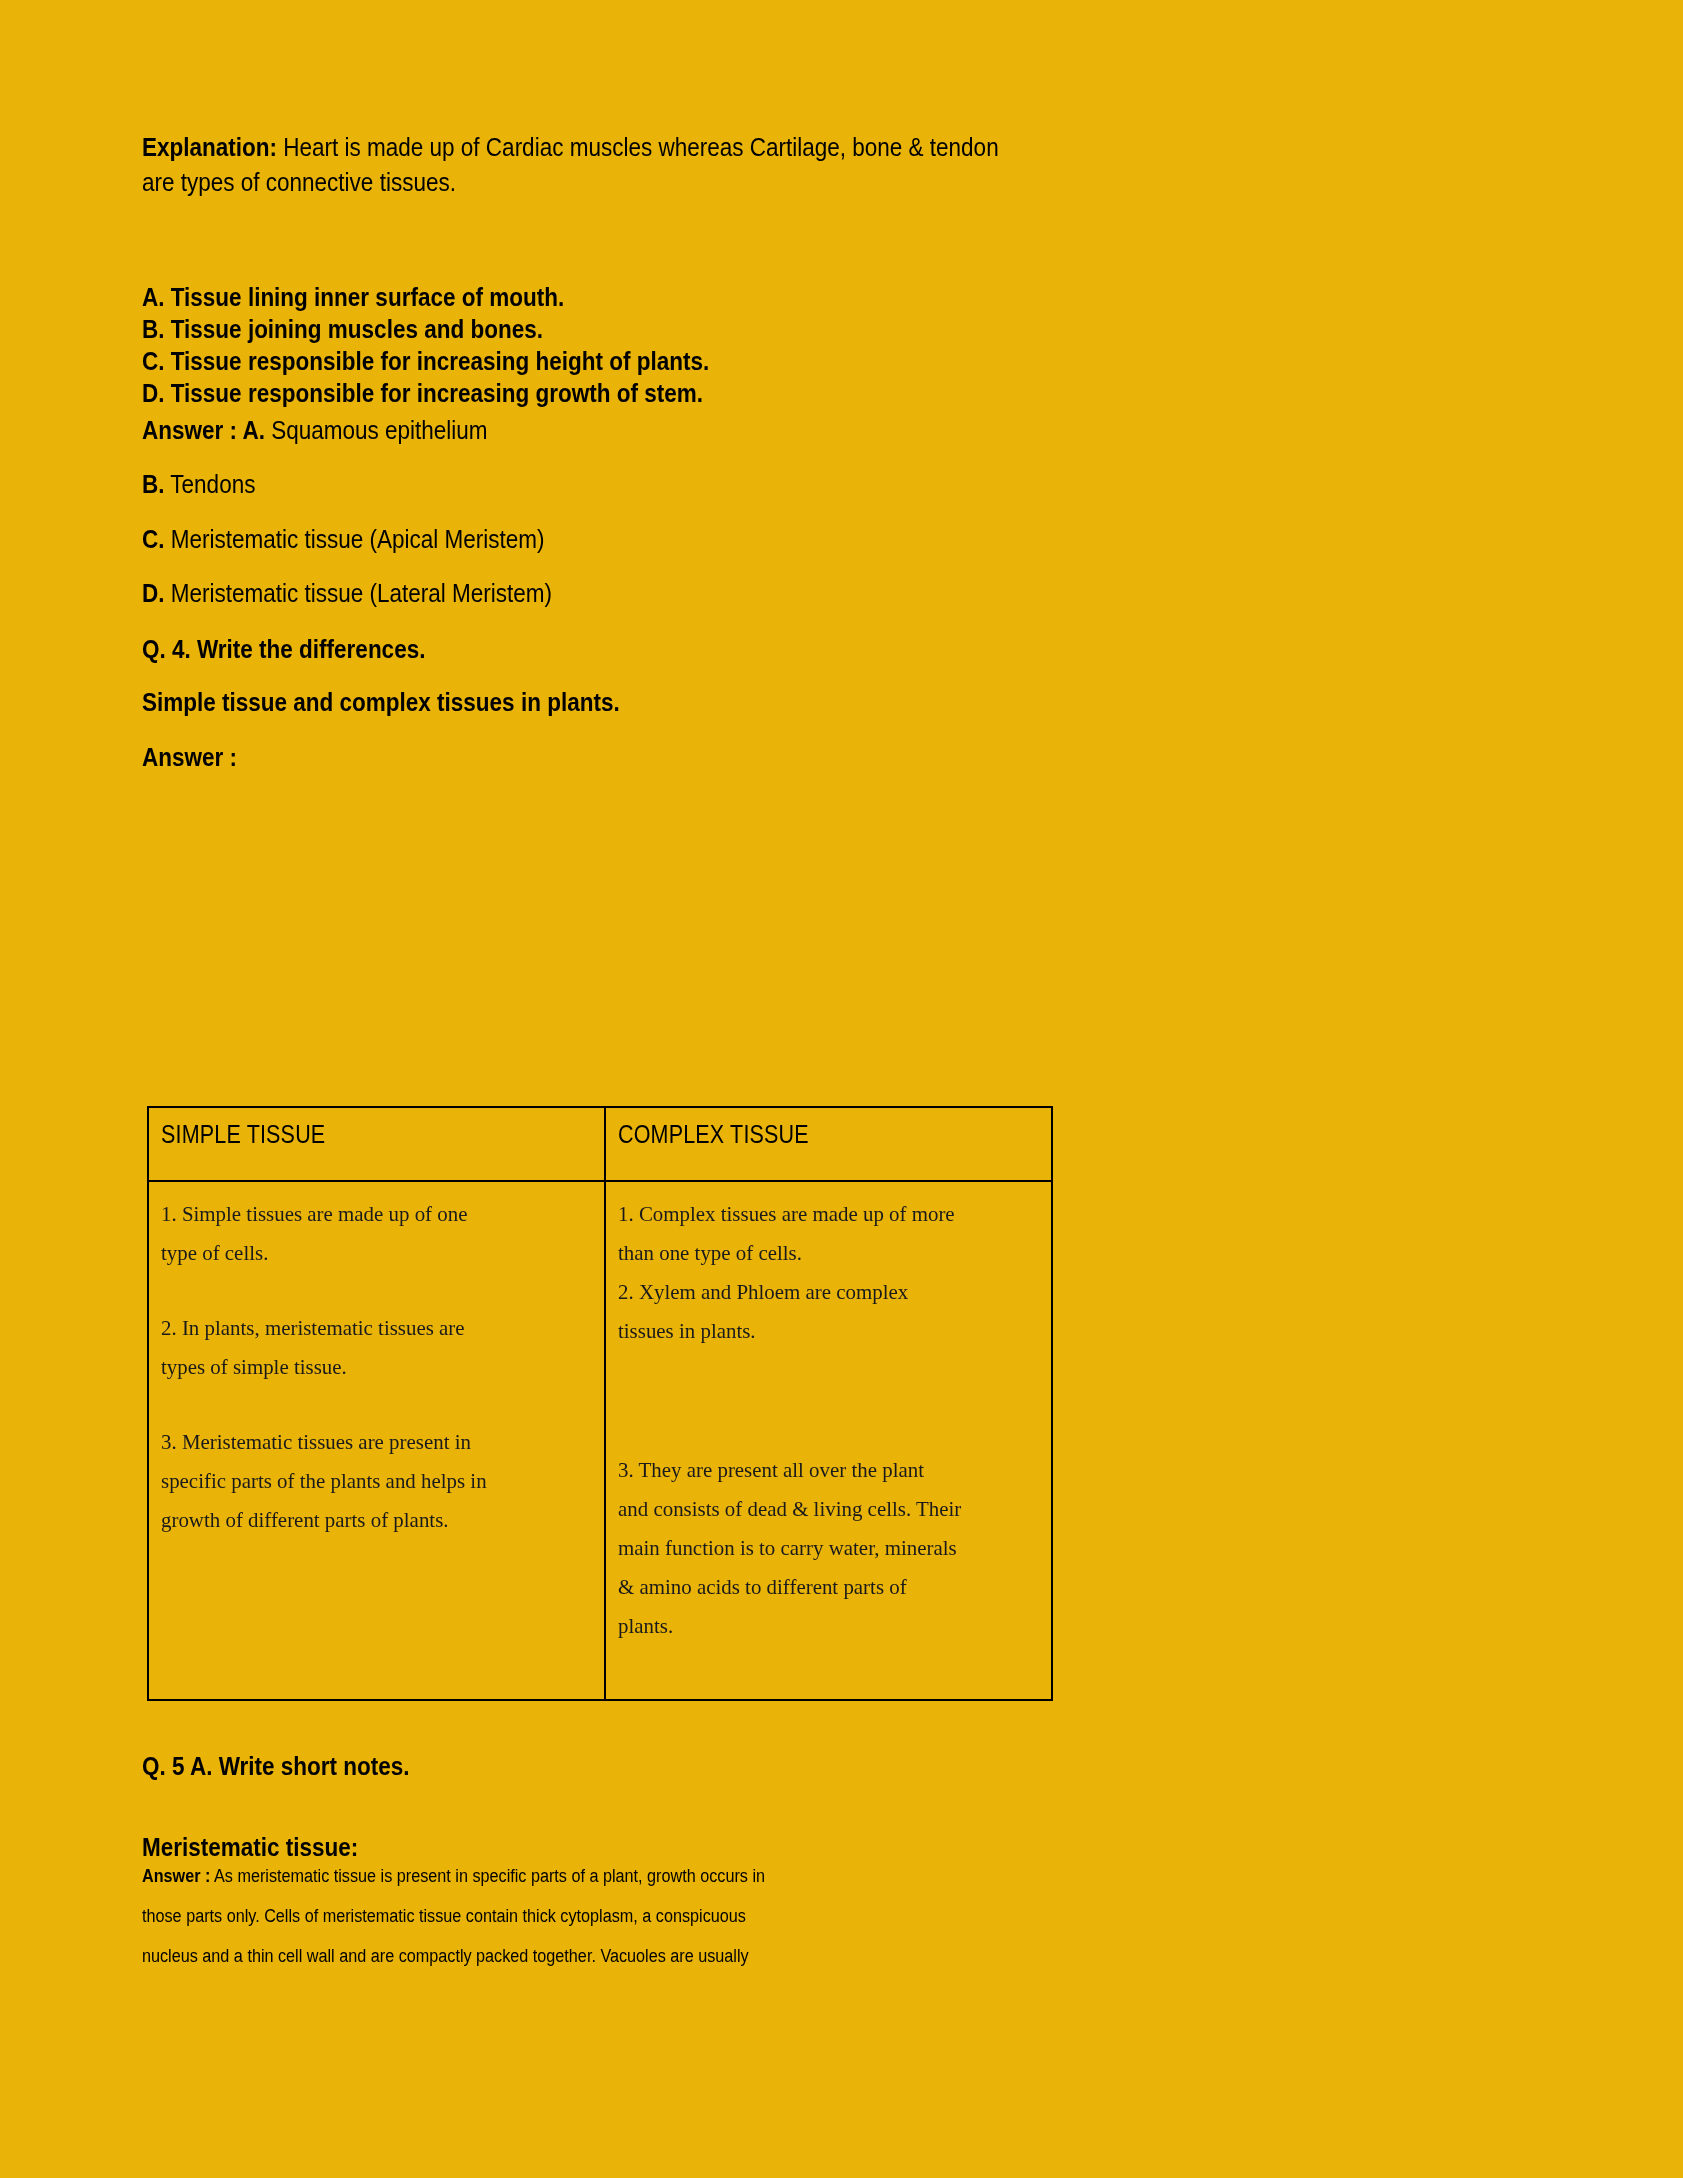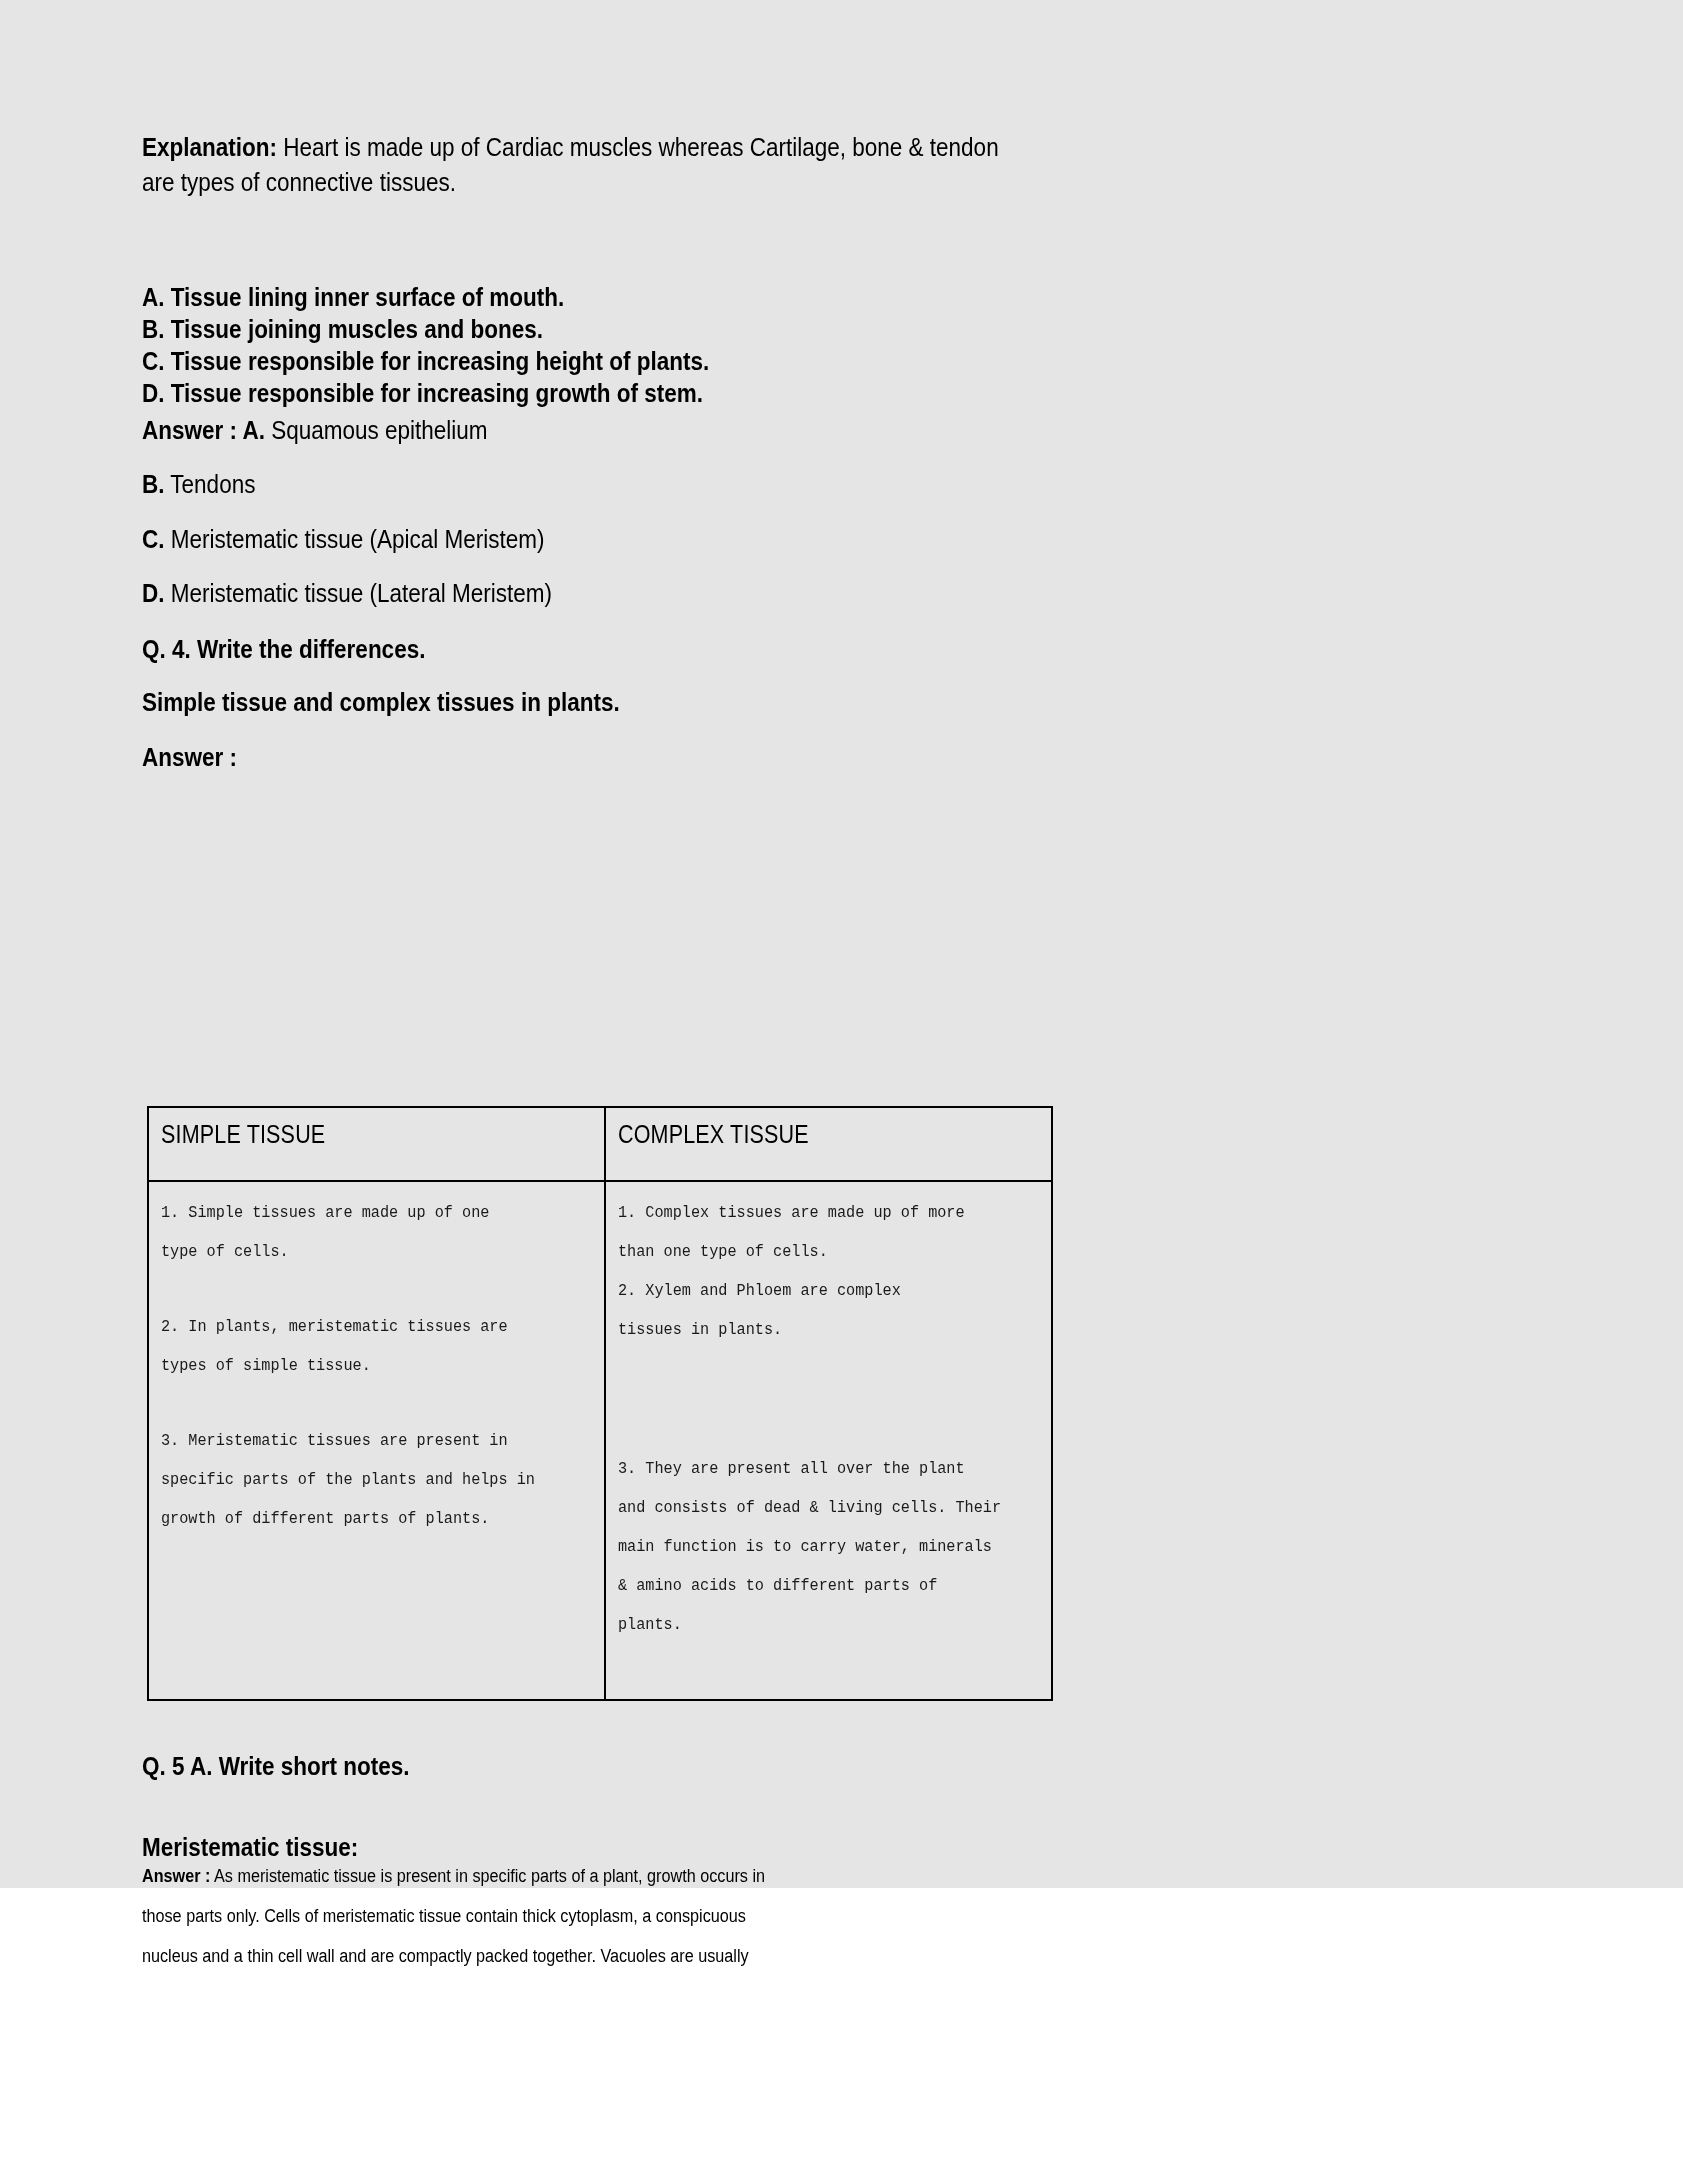--- a/index.html
+++ b/index.html
@@ -14,22 +14,22 @@
     position: relative;
     font-family: "Liberation Sans", "DejaVu Sans", sans-serif;
     color: #000000;
     overflow: hidden;
   }
 
   .page {
     position: absolute;
     left: 0; top: 0;
     width: 1683px;
-    height: 1888px;
-    background: #e5e5e5;
+    height: 2178px;
+    background: #eab308;
   }
 
   .b { font-weight: bold; }
 
   .squeeze {
     display: inline-block;
     transform: scaleX(0.9);
     transform-origin: left center;
   }
 
@@ -69,23 +69,23 @@
     font-weight: normal;
     text-align: left;
     padding: 6px 0 0 11px;
     font-family: "Liberation Sans", "DejaVu Sans", sans-serif;
     letter-spacing: 0.2px;
   }
   .th-cell .squeeze { transform: scaleX(0.86); }
 
   .body-cell {
     padding: 10px 12px 14px 11px;
-    font-size: 16px;
+    font-size: 22px;
     line-height: 39px;
-    font-family: Liberation Mono, monospace;
+    font-family: Liberation Serif, serif;
     color: #1a1a1a;
   }
   .body-cell p { margin: 0; }
   .body-cell p.gap { margin-top: 36px; }
   .body-cell p.gap-s { margin-top: 0px; }
   .cell-line { display: block; white-space: nowrap;
                transform: scaleX(0.95); transform-origin: left center; }
 
   .left-cell { height: 493px; }
 

